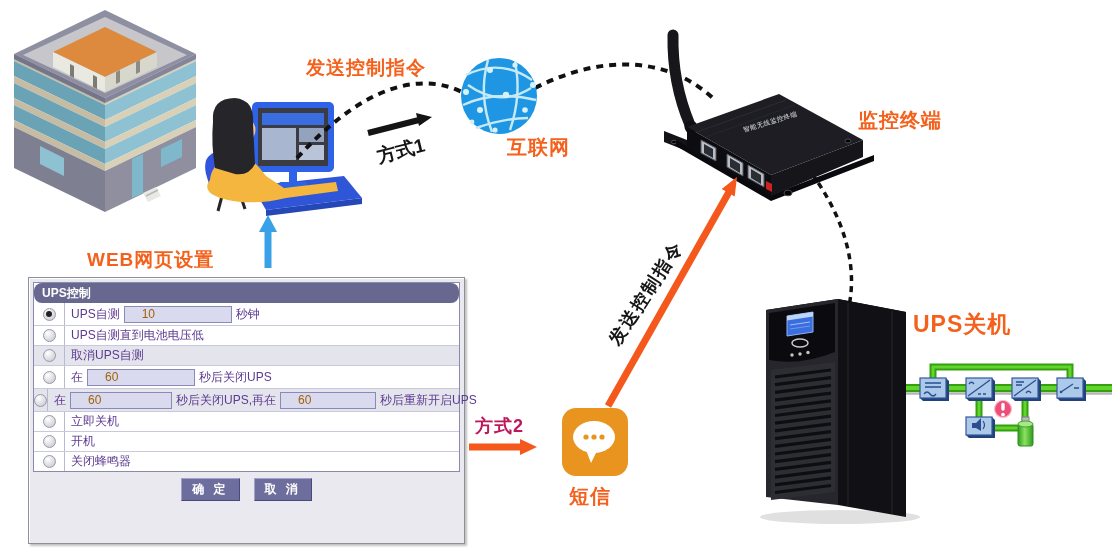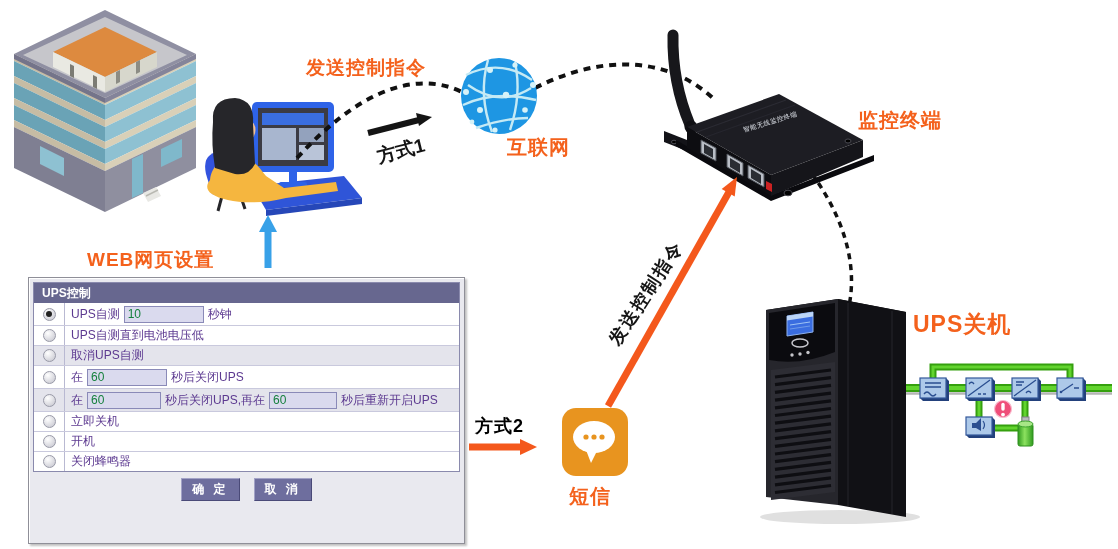--- a/index.html
+++ b/index.html
@@ -1,41 +1,41 @@
 <!DOCTYPE html>
 <html><head>
 <meta charset="utf-8">
 <style>
   html,body{margin:0;padding:0;background:#fff;}
   .canvas{position:relative;width:1118px;height:549px;background:#ffffff;overflow:hidden;
           font-family:"Liberation Sans", sans-serif;}
   .canvas svg{position:absolute;left:0;top:0;}
   .lbl{position:absolute;font-weight:bold;color:#f4611c;white-space:nowrap;letter-spacing:1px;}
-  .lbl-black{color:#000000;}
+  .lbl-black{color:#be185d;}
 
   
   .panel{position:absolute;left:28px;top:277px;width:437px;height:267px;box-sizing:border-box;
          background:#e9e9ef;border:1px solid #8f8f98;padding:4px;
          box-shadow:inset 1px 1px 0 #ffffff, 1.5px 1.5px 2px rgba(0,0,0,.25);}
   .ptable{border:1px solid #8a8aad;background:#fff;}
   .phead{background:#67678f;color:#fff;font-size:12px;font-weight:bold;
-         padding:2px 8px;height:16px;line-height:16px;}
+         padding:2px 8px;height:16px;line-height:16px;border-radius:8px;}
   .row{display:flex;border-top:1px solid #c9c9dd;min-height:18px;background:#fff;}
   .row.tall{min-height:22px;}
   .row.shaded{background:#e4e4ec;}
   .cell-radio{width:30px;align-self:stretch;display:flex;justify-content:center;align-items:center;
               border-right:1px solid #b9b9d2;}
   .cell-main{flex:1;display:flex;align-items:center;gap:4px;padding:1px 6px;
              font-size:12px;color:#5c3990;white-space:nowrap;}
   .radio{width:11px;height:11px;border-radius:50%;border:1px solid #999aa8;position:relative;
          background:radial-gradient(circle at 35% 30%, #ffffff, #c2c2cc);}
   .radio[data-checked="true"]::after{content:"";position:absolute;left:2.5px;top:2.5px;right:2.5px;bottom:2.5px;
          border-radius:50%;background:#222;}
-  .inp{height:15px;background:#dadaee;border:1px solid #8a8ab8;color:#15803d;font-size:12px;
-       padding:0 3px;font-family:inherit;}
+  .inp{height:15px;background:#dadaee;border:1px solid #8a8ab8;color:#a16207;font-size:12px;
+       padding:0 17px;font-family:inherit;}
   .w1{width:72px}.w2{width:66px}.w3{width:60px}
   .panel-footer{display:flex;justify-content:center;gap:14px;padding:6px 0 20px;}
   .pbtn{background:#6e6e9e;color:#fff;font-weight:bold;font-size:12px;letter-spacing:3px;
         padding:2px 10px;border:1px solid #4a4a78;border-top-color:#a2a2c6;border-left-color:#a2a2c6;
         font-family:inherit;cursor:pointer;}
 </style>
 </head>
 <body>
 
 <div class="canvas">

